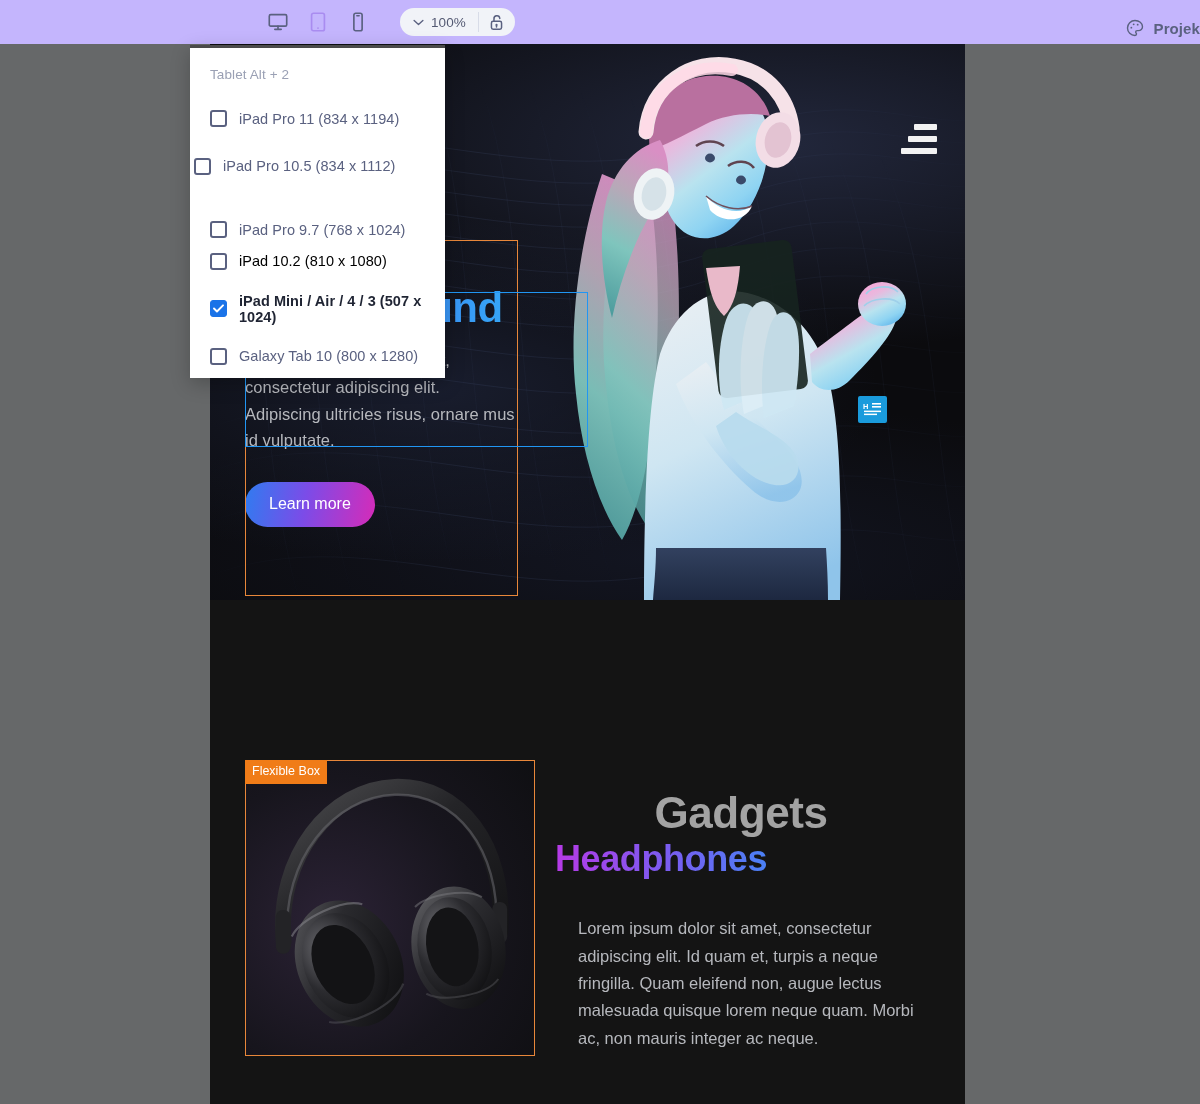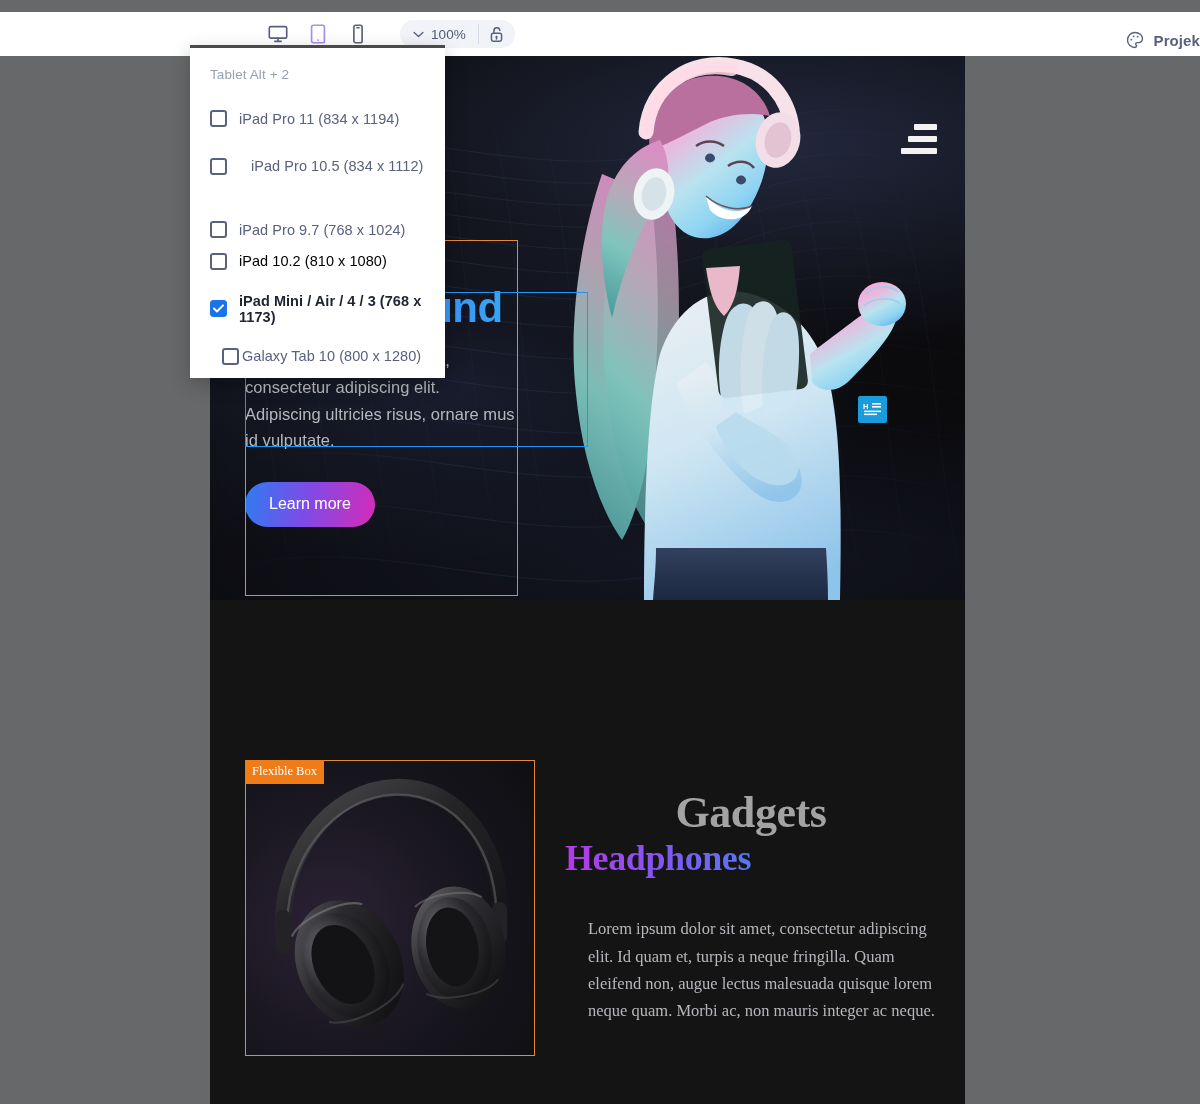--- a/index.html
+++ b/index.html
@@ -5,23 +5,23 @@
   * { box-sizing: border-box; margin: 0; padding: 0; }
   html, body {
     width: 1200px; height: 1104px;
     font-family: "Liberation Sans", sans-serif;
     overflow: hidden;
     background: #666869;
   }
 
   
   .toolbar {
-    position: absolute; left: 0; top: 12px;
+    position: absolute; left: 0; top: 0;
     width: 1200px; height: 44px;
-    background: #ffffff;
+    background: #c4b5fd;
     display: flex; align-items: center;
     z-index: 60;
   }
   .tb-center {
     position: absolute; left: 258px; top: 0;
     height: 44px; display: flex; align-items: center; gap: 0px;
   }
   .dev-btn {
     width: 40px; height: 40px;
     display: flex; align-items: center; justify-content: center;
@@ -150,21 +150,21 @@
   }
   .sel-blue {
     position: absolute; left: 35px; top: 248px;
     width: 343px; height: 155px;
     border: 1px solid #2196f3; z-index: 9; pointer-events: none;
   }
 
   
   .gadgets {
     position: relative; padding: 160px 0 0 0;
-    display: flex; gap: 30px; font-family: Liberation Serif, serif;
+    display: flex; gap: 20px;
   }
   .prod-card {
     position: relative; margin-left: 35px;
     width: 290px; height: 296px;
     border: 1px solid #e8873a;
     background:
       radial-gradient(ellipse 90% 90% at 30% 55%, #2b2235 0%, #17151d 55%, #0f0f12 100%);
     overflow: visible;
     cursor: pointer;
   }
@@ -479,38 +479,38 @@
 
 <div id="dropdown" style="position:absolute;left:190px;top:45px;width:255px;height:333px;
             background:#ffffff;border-top:3px solid #4a4a4a;
             box-shadow:0 6px 18px rgba(0,0,0,.22);z-index:80;">
   <div style="padding:19px 0 0 20px;font-size:13.5px;color:#9aa0b4;letter-spacing:.1px;">Tablet Alt + 2</div>
   <div id="dd-list" style="margin-top:13px;">
       <div style="display: flex; align-items: center; gap: 12px; height: 47.5px; padding-left: 20px; cursor: pointer;">
         <span style="width: 17px; height: 17px; border-radius: 3px; flex: 0 0 auto; display: flex; align-items: center; justify-content: center; background: rgb(255, 255, 255); border: 2px solid rgb(90, 97, 128);"></span>
         <span style="font-size: 14.5px; letter-spacing: 0.05px; color: rgb(90, 97, 128); font-weight: 400;">iPad Pro 11 (834 x 1194)</span>
       </div>
-      <div style="display: flex; align-items: center; gap: 24px; height: 47.5px; padding-left: 20px; cursor: pointer;">
+      <div style="display: flex; align-items: center; gap: 12px; height: 47.5px; padding-left: 4px; cursor: pointer;">
         <span style="width: 17px; height: 17px; border-radius: 3px; flex: 0 0 auto; display: flex; align-items: center; justify-content: center; background: rgb(255, 255, 255); border: 2px solid rgb(90, 97, 128);"></span>
         <span style="font-size: 14.5px; letter-spacing: 0.05px; color: rgb(90, 97, 128); font-weight: 400;">iPad Pro 10.5 (834 x 1112)</span>
       </div>
       <div style="display: flex; align-items: flex-end; gap: 12px; height: 47.5px; padding-left: 20px; cursor: pointer;">
         <span style="width: 17px; height: 17px; border-radius: 3px; flex: 0 0 auto; display: flex; align-items: center; justify-content: center; background: rgb(255, 255, 255); border: 2px solid rgb(90, 97, 128);"></span>
         <span style="font-size: 14.5px; letter-spacing: 0.05px; color: rgb(90, 97, 128); font-weight: 400;">iPad Pro 9.7 (768 x 1024)</span>
       </div>
       <div style="display: flex; align-items: center; gap: 12px; height: 47.5px; padding-left: 20px; cursor: pointer;">
         <span style="width: 17px; height: 17px; border-radius: 3px; flex: 0 0 auto; display: flex; align-items: center; justify-content: center; background: rgb(255, 255, 255); border: 2px solid rgb(90, 97, 128);"></span>
         <span style="font-size: 14.5px; letter-spacing: 0.05px; color: #000000; font-weight: 400;">iPad 10.2 (810 x 1080)</span>
       </div>
       <div style="display: flex; align-items: center; gap: 12px; height: 47.5px; padding-left: 20px; cursor: pointer;">
         <span style="width: 17px; height: 17px; border-radius: 3px; flex: 0 0 auto; display: flex; align-items: center; justify-content: center; background: rgb(26, 115, 232); border: 1px solid rgb(26, 115, 232);">
           <svg width="11" height="9" viewBox="0 0 12 10" fill="none" stroke="#fff" stroke-width="2.1">
             <path d="M1 5 L4.3 8.3 L11 1.5" stroke-linecap="round" stroke-linejoin="round"></path>
           </svg>
         </span>
-        <span style="font-size: 14.5px; letter-spacing: 0.05px; color: rgb(31, 36, 51); font-weight: 700;">iPad Mini / Air / 4 / 3 (768 x 1173)</span>
-      </div>
-      <div style="display: flex; align-items: center; gap: 3px; height: 47.5px; padding-left: 32px; cursor: pointer;">
+        <span style="font-size: 14.5px; letter-spacing: 0.05px; color: rgb(31, 36, 51); font-weight: 700;">iPad Mini / Air / 4 / 3 (507 x 1024)</span>
+      </div>
+      <div style="display: flex; align-items: center; gap: 12px; height: 47.5px; padding-left: 20px; cursor: pointer;">
         <span style="width: 17px; height: 17px; border-radius: 3px; flex: 0 0 auto; display: flex; align-items: center; justify-content: center; background: rgb(255, 255, 255); border: 2px solid rgb(90, 97, 128);"></span>
         <span style="font-size: 14.5px; letter-spacing: 0.05px; color: rgb(90, 97, 128); font-weight: 400;">Galaxy Tab 10 (800 x 1280)</span>
       </div>
     </div>
 </div>
 
 </body></html>

